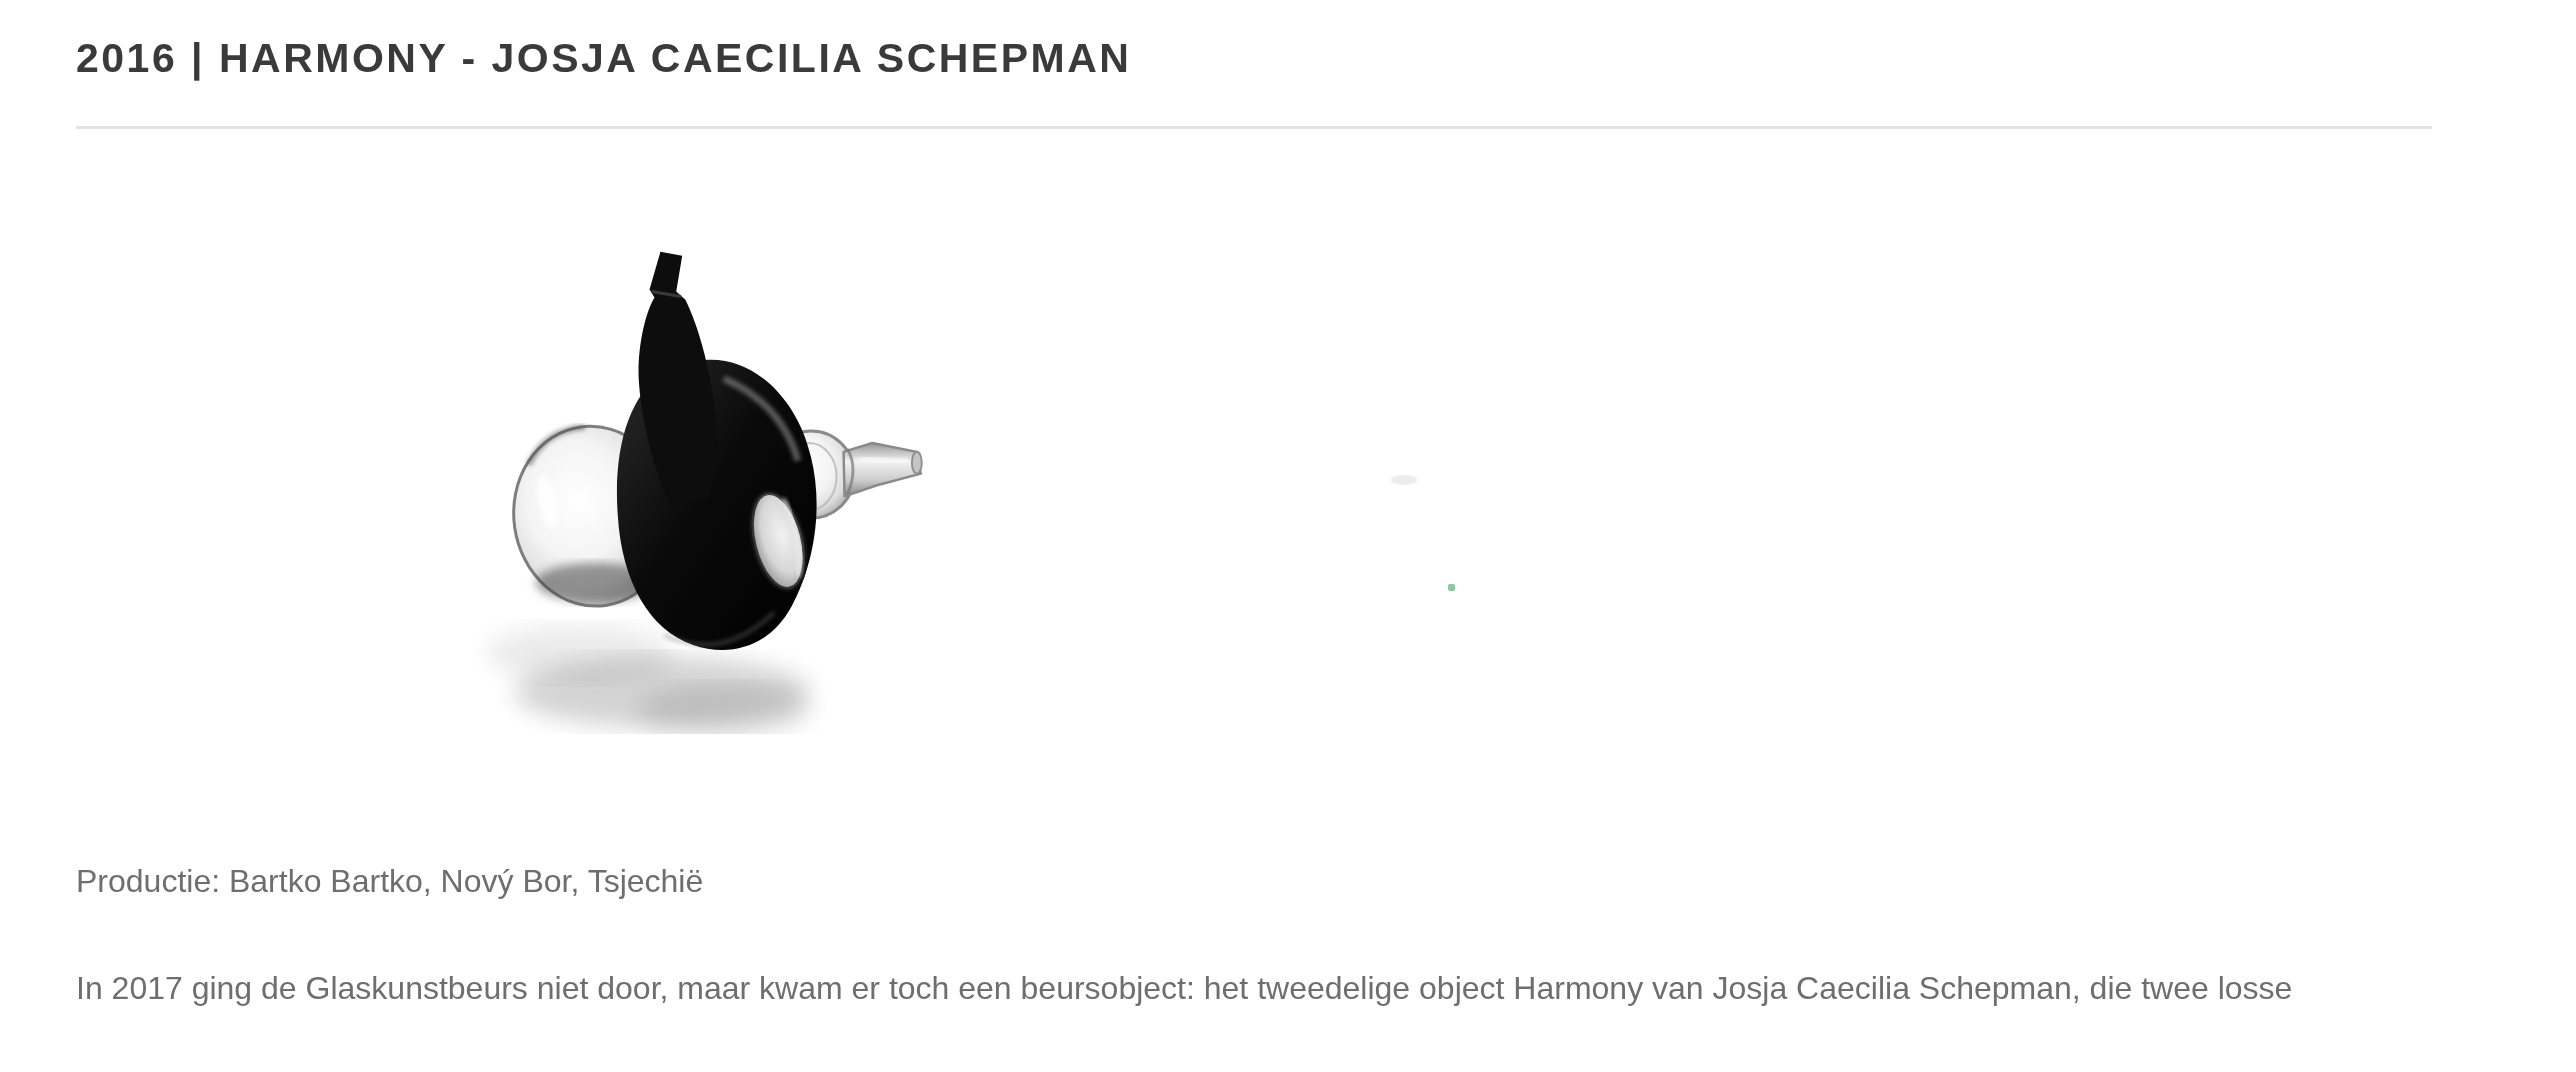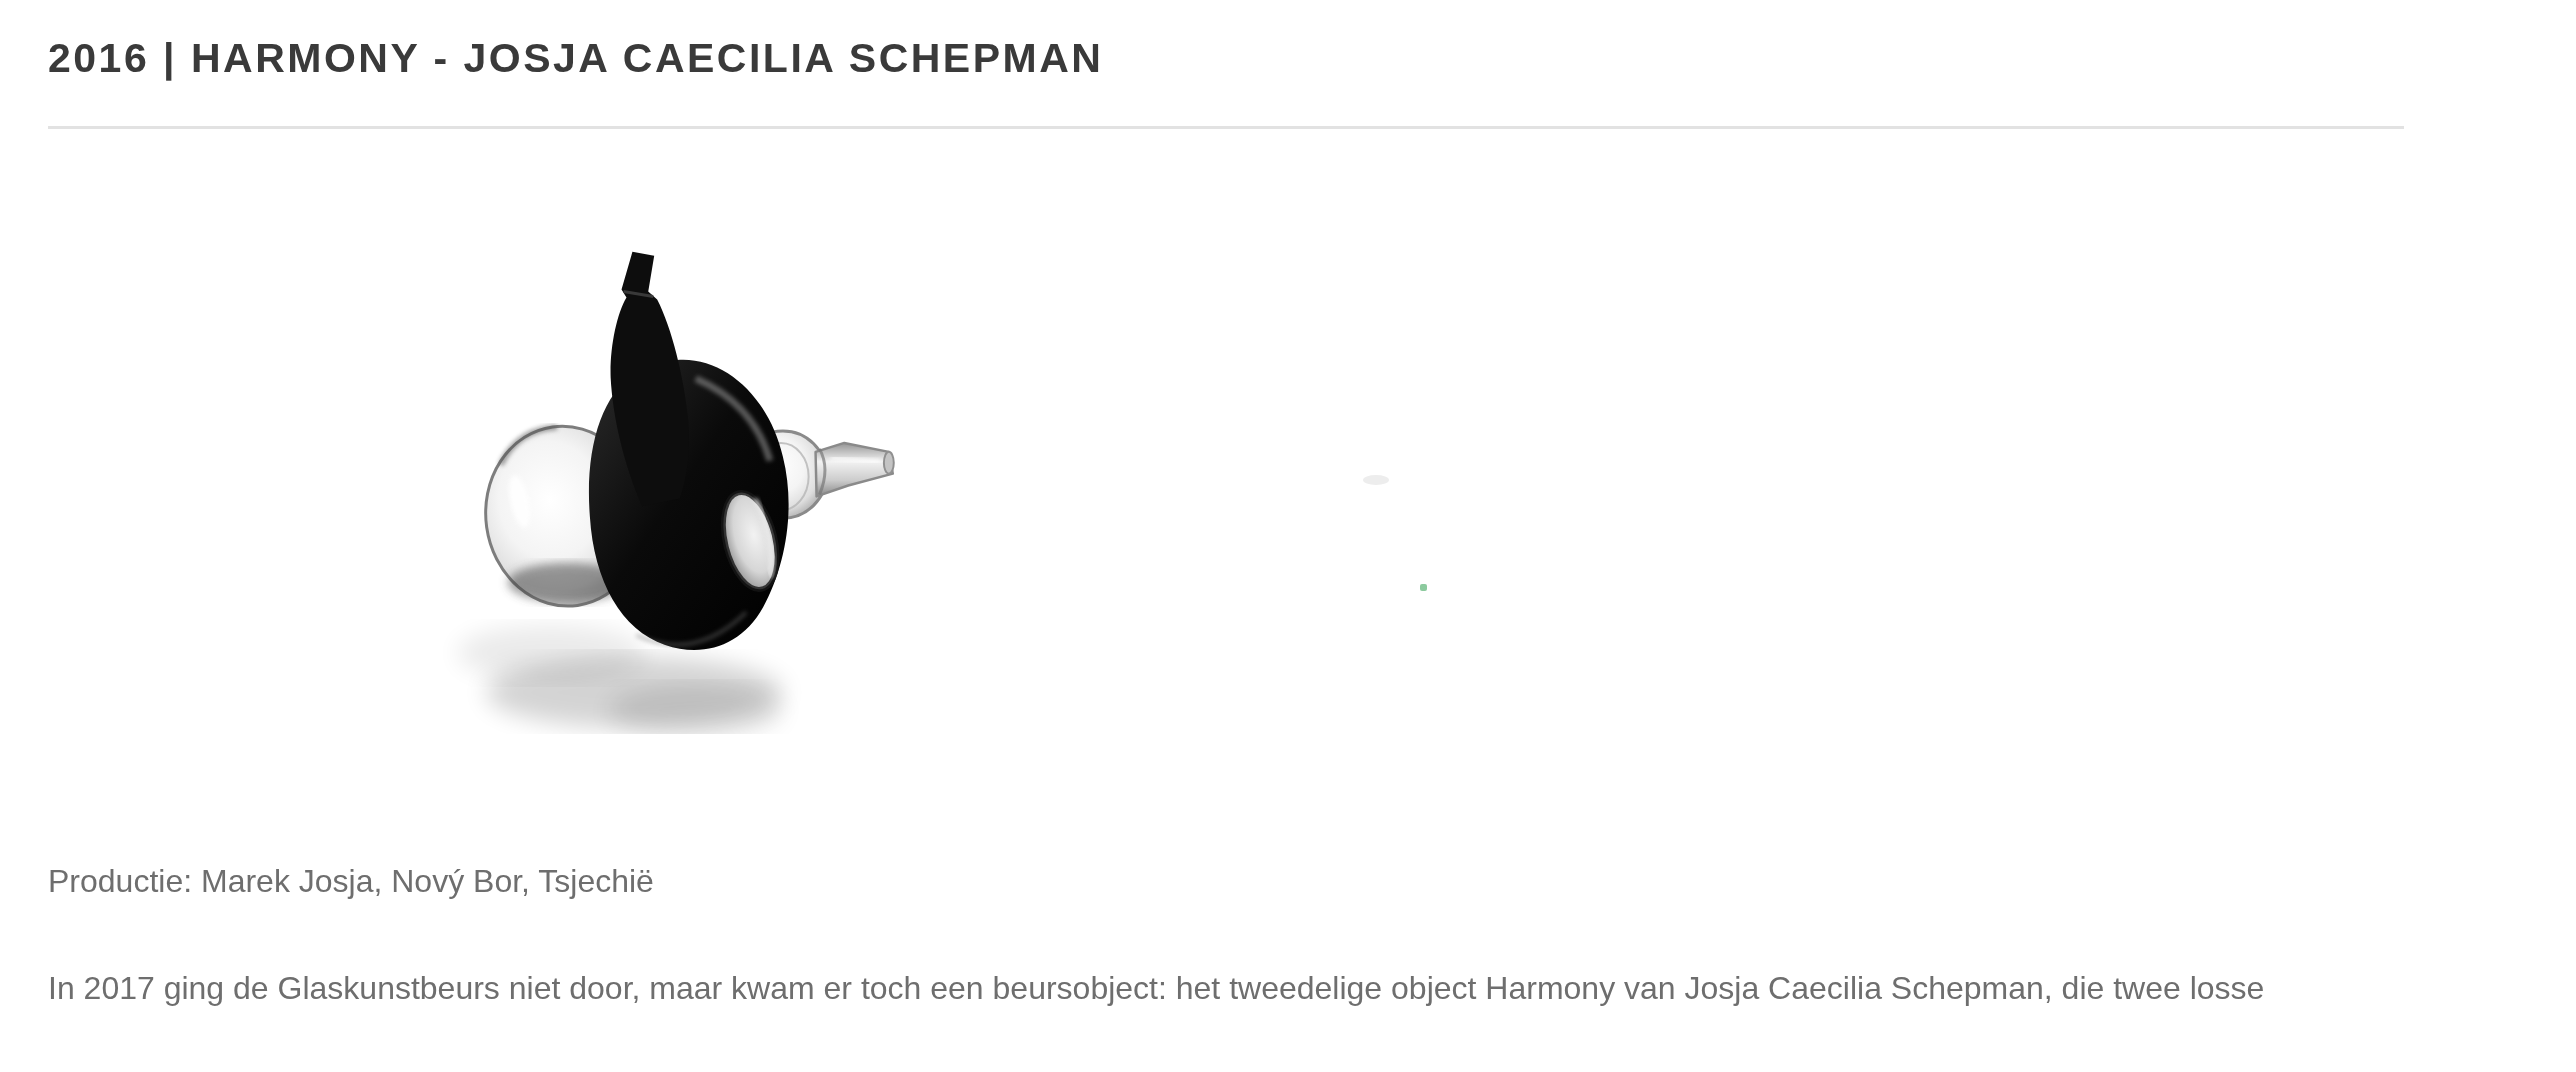--- a/index.html
+++ b/index.html
@@ -7,20 +7,21 @@
     padding: 0;
     background: #ffffff;
     font-family: "Liberation Sans", "DejaVu Sans", sans-serif;
   }
   .viewport {
     position: relative;
     width: 2452px;
     height: 1072px;
     overflow: hidden;
     background: #ffffff;
+    margin-left: 28px;
   }
   .page {
     padding: 0 48px;
   }
   h1.page-title {
     margin: 0;
     padding-top: 33px;
     font-size: 41px;
     line-height: 50px;
     font-weight: bold;
@@ -176,21 +177,21 @@
                    C 615 350 622 316 632 299
                    L 627 291 Z" fill="#0d0d0d"></path>
           <path d="M 629 293 L 659 298" stroke="#3e3e3e" stroke-width="3" opacity="0.9"></path>
         </g>
       </svg>
 
       <div class="artifact-smudge"></div>
       <div class="artifact-speck"></div>
     </figure>
 
-    <p class="production-line">Productie: Marek Josja, Nový Bor, Tsjechië</p>
+    <p class="production-line">Productie: Bartko Bartko, Nový Bor, Tsjechië</p>
 
     <p class="body-paragraph">
       <span>In 2017 ging de Glaskunstbeurs niet door, maar kwam er toch een beursobject: het tweedelige object Harmony van Josja Caecilia Schepman, die twee losse</span>
     </p>
 
   </div>
 </div>
 
 
 </body></html>

